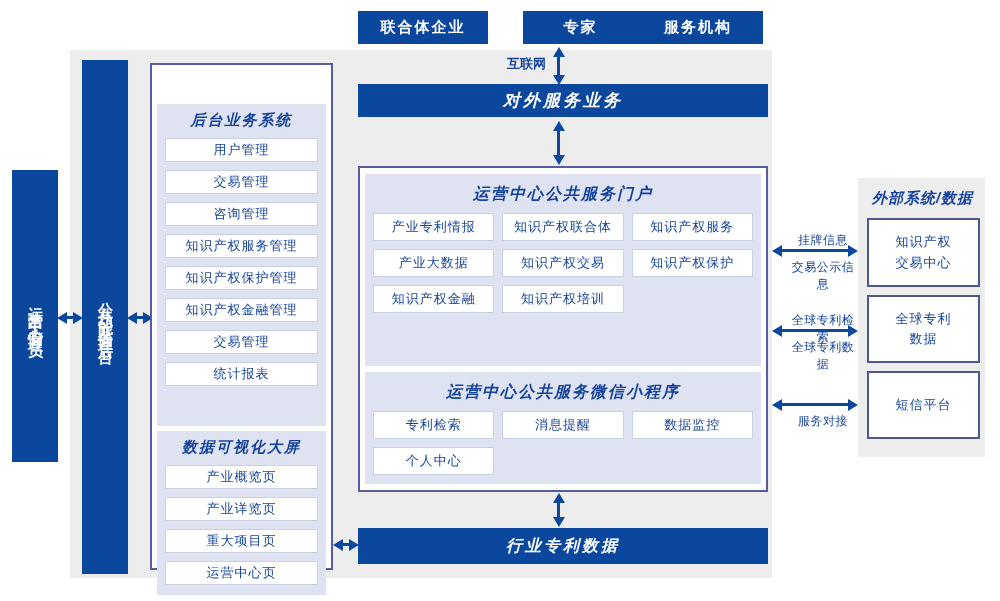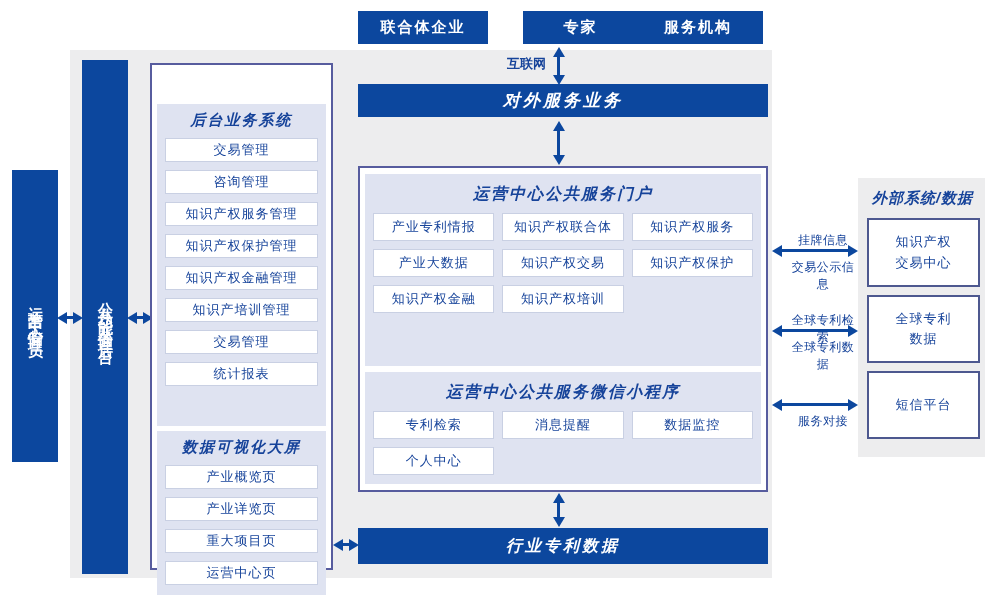--- a/index.html
+++ b/index.html
@@ -102,26 +102,26 @@
 
 <div class="abs rail" style="left:12px; top:170px; width:46px; height:292px;">运营中心管理员</div>
 <div class="abs rail" style="left:82px; top:60px; width:46px; height:514px;">公共功能及管理后台</div>
 
 <div class="harrow" style="left:66px; top:316px; width:8px;"></div>
 <div class="harrow" style="left:136px; top:316px; width:8px;"></div>
 
 <div class="abs outerbox" style="left:150px; top:63px; width:183px; height:507px;">
   <div class="panel side-panel abs" style="left:5px; top:7px; width:169px; height:322px;">
     <div class="panel-title">后台业务系统</div>
+    <div class="item">用户管理</div>
     <div class="item">交易管理</div>
     <div class="item">咨询管理</div>
     <div class="item">知识产权服务管理</div>
     <div class="item">知识产权保护管理</div>
     <div class="item">知识产权金融管理</div>
-    <div class="item">知识产培训管理</div>
     <div class="item">交易管理</div>
     <div class="item">统计报表</div>
   </div>
   <div class="panel side-panel abs" style="left:5px; top:334px; width:169px; height:164px;">
     <div class="panel-title">数据可视化大屏</div>
     <div class="item">产业概览页</div>
     <div class="item">产业详览页</div>
     <div class="item">重大项目页</div>
     <div class="item">运营中心页</div>
   </div>

